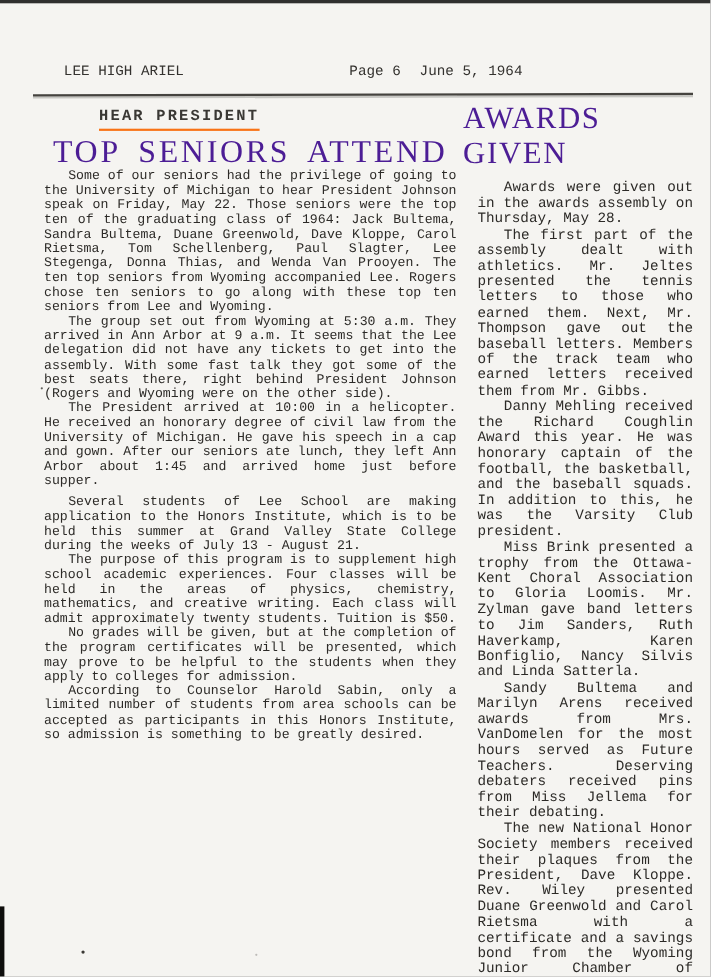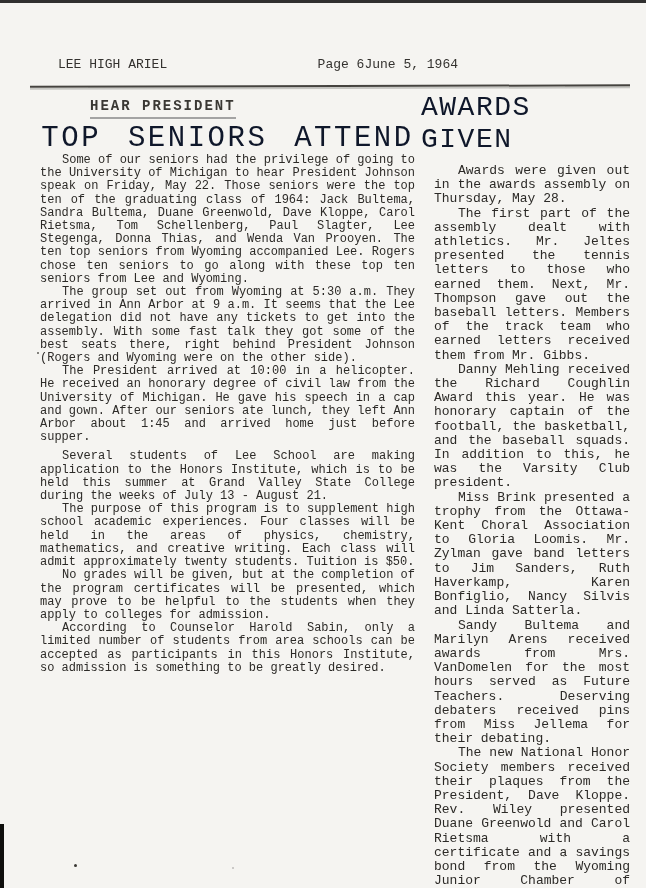--- a/index.html
+++ b/index.html
@@ -30,21 +30,21 @@
   .speck-a { left: 74px;  top: 864px; width: 3px; height: 3px; }
   .speck-b { left: 37px;  top: 352px; width: 2px; height: 2px; opacity:.8; }
   .speck-c { left: 563px; top: 855px; width: 2px; height: 2px; opacity:.35; }
   .speck-d { left: 232px; top: 867px; width: 2px; height: 2px; opacity:.3; }
 
   
   .masthead {
     position: absolute; top: 57px; left: 58px; right: 22px;
     display: flex; align-items: baseline;
     font-family: "Liberation Mono", "DejaVu Sans Mono", monospace;
-    font-size: 13px; color: #34322f;
+    font-size: 13px; color: #34322f; gap: 17px;
   }
   .masthead .m-left  { flex: 1; text-align: left; }
   .masthead .m-center{ flex: 0 0 auto; text-align: center; }
   .masthead .m-right { flex: 1; text-align: left; }
 
   .rule {
     position: absolute; top: 85px; left: 30px; width: 600px;
     border-top: 2px solid #45433f;
     box-shadow: 0 2px 0 rgba(60,58,54,.25);
     transform: rotate(-0.12deg);
@@ -55,28 +55,28 @@
   .col-right { position: absolute; left: 421px; top: 92px; width: 210px; }
 
   .kicker {
     display: inline-block;
     margin-left: 50px;
     font-family: "Liberation Mono", "DejaVu Sans Mono", monospace;
     font-weight: bold;
     font-size: 14px; line-height: 15px;
     letter-spacing: 2px;
     color: #3a3834;
-    border-bottom: 2px solid #a3a3a3;
+    border-bottom: 2px solid #f97316;
     padding-bottom: 3px;
   }
 
   .headline {
-    font-family: Liberation Mono, monospace;
+    font-family: Liberation Serif, serif;
     font-weight: 400;
-    color: #0f172a;
+    color: #4c1d95;
     letter-spacing: 2.5px;
     word-spacing: 7px;
   }
   .headline-main { text-align: center; font-size: 29px; line-height: 31px; margin-top: 4px; }
   .headline-mid  { text-align: center; font-size: 29px; line-height: 32px; margin-top: 12px; margin-bottom: 10px; }
   .headline-right{ font-size: 28px; line-height: 32px; letter-spacing: 1.5px; word-spacing: 5px; margin-bottom: 8px; }
 
   .body-left p {
     font-family: "Liberation Mono", "DejaVu Sans Mono", monospace;
     font-size: 12px; line-height: 13.2px;

